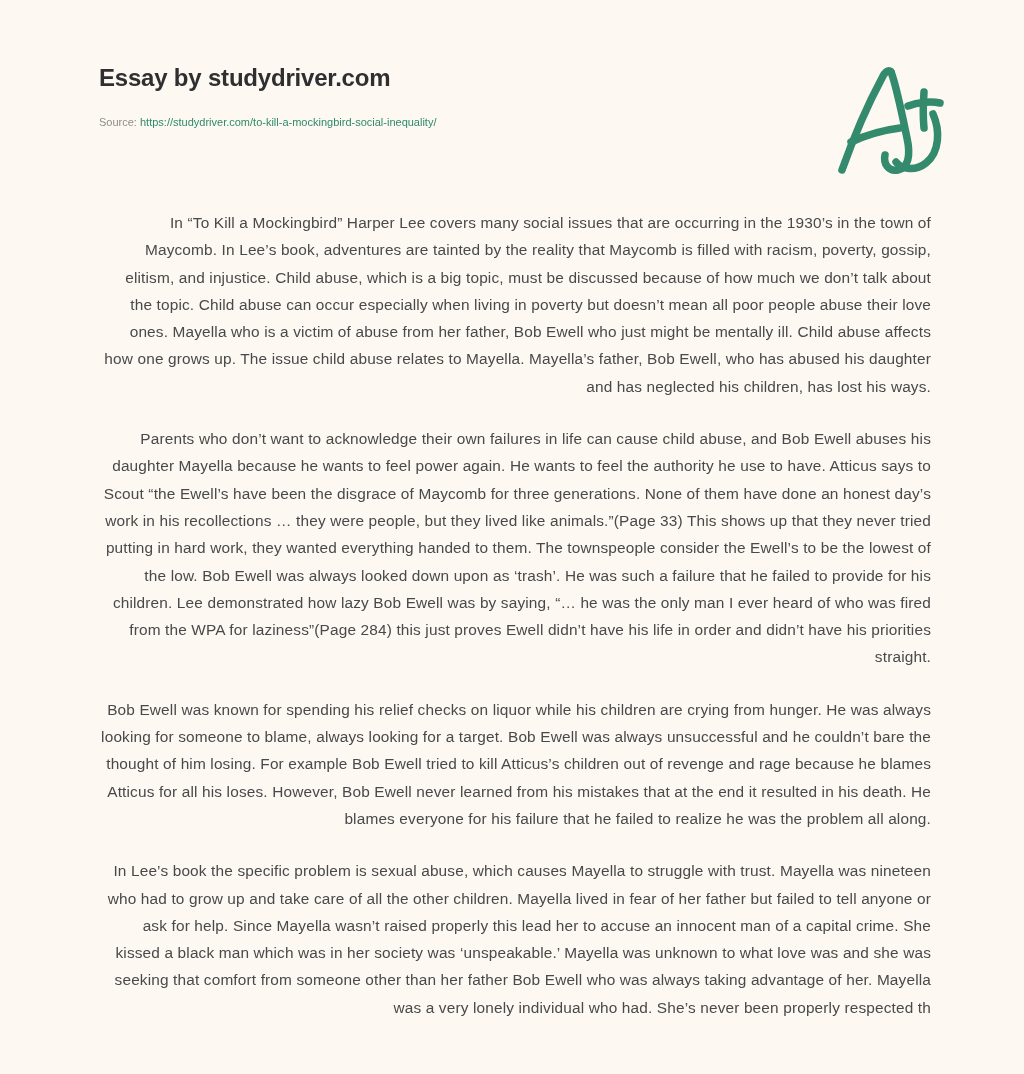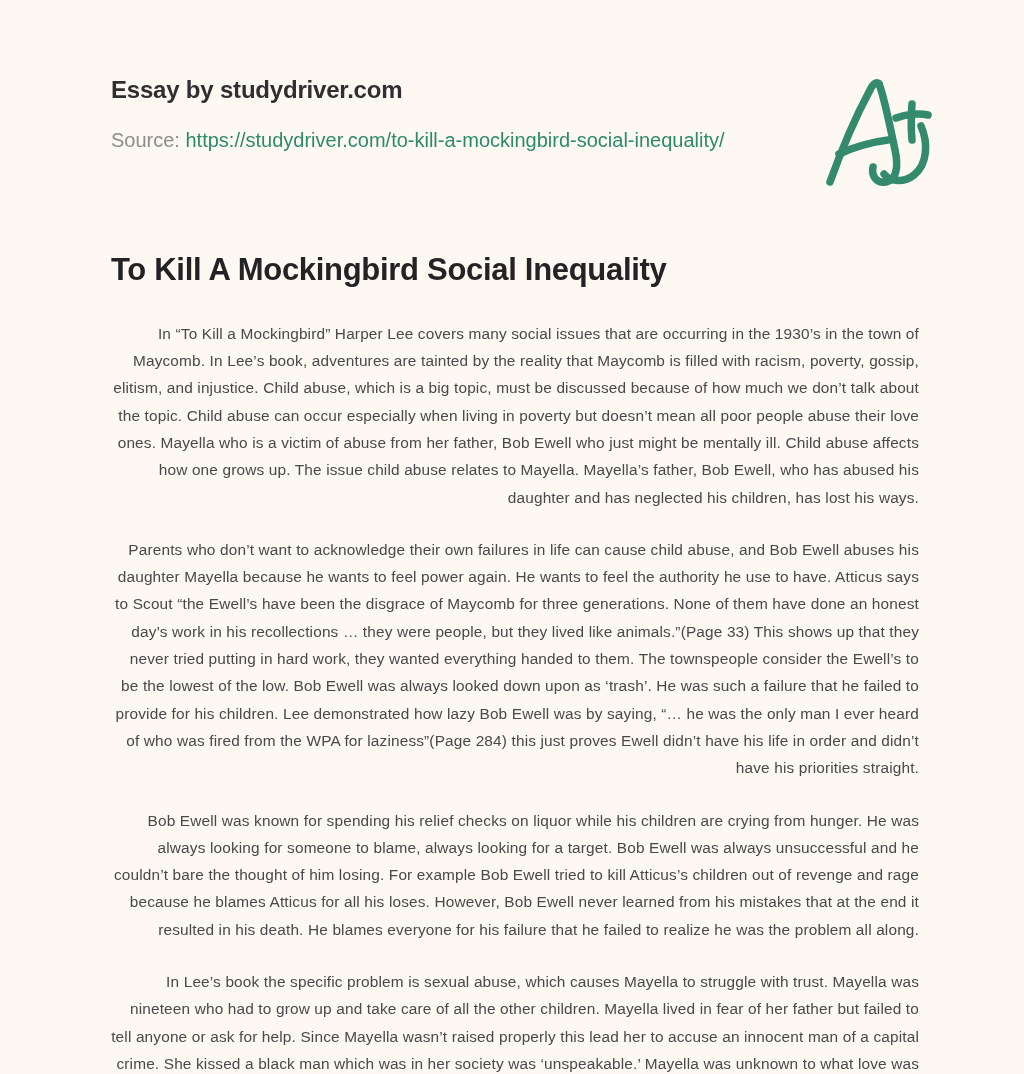--- a/index.html
+++ b/index.html
@@ -12,21 +12,21 @@
     background: #fdf9f2;
     font-family: "Liberation Sans", sans-serif;
     overflow: hidden;
     position: relative;
   }
 
   .page {
     width: 1024px;
     height: 1074px;
     box-sizing: border-box;
-    padding: 16px;
+    padding: 4px;
     position: relative;
   }
 
   
   .header {
     position: relative;
     padding: 60px 88px 0 95px;
     height: 175px;
     box-sizing: border-box;
   }
@@ -35,21 +35,21 @@
     font-size: 24px;
     font-weight: bold;
     color: #2f2f31;
     letter-spacing: -0.2px;
     line-height: 1.2;
     margin: 0;
   }
 
   .source-line {
     margin-top: 22px;
-    font-size: 20px;
+    font-size: 11px;
     line-height: 1.3;
     color: #8d8d8d;
     white-space: nowrap;
   }
 
   .source-label {
     color: #8d8d8d;
   }
 
   .source-url {
@@ -128,21 +128,20 @@
           <path d="M96 36 C 95 50, 95 62, 96 72"></path>
 
           <path d="M80 50 C 90 46, 104 45, 112 47"></path>
 
           <path d="M105 58 C 112 74, 112 96, 98 107 C 88 115, 74 114, 68 106"></path>
         </g>
       </svg>
     </div>
   </div>
 
-  <h1 class="title">To Kill A Mockingbird Social Inequality</h1>
 
   <div class="article">
     <p>In “To Kill a Mockingbird” Harper Lee covers many social issues that are occurring in the 1930’s in the town of Maycomb. In Lee’s book, adventures are tainted by the reality that Maycomb is filled with racism, poverty, gossip, elitism, and injustice. Child abuse, which is a big topic, must be discussed because of how much we don’t talk about the topic. Child abuse can occur especially when living in poverty but doesn’t mean all poor people abuse their love ones. Mayella who is a victim of abuse from her father, Bob Ewell who just might be mentally ill. Child abuse affects how one grows up. The issue child abuse relates to Mayella. Mayella’s father, Bob Ewell, who has abused his daughter and has neglected his children, has lost his ways.</p>
     <p>Parents who don’t want to acknowledge their own failures in life can cause child abuse, and Bob Ewell abuses his daughter Mayella because he wants to feel power again. He wants to feel the authority he use to have. Atticus says to Scout “the Ewell’s have been the disgrace of Maycomb for three generations. None of them have done an honest day’s work in his recollections … they were people, but they lived like animals.”(Page 33) This shows up that they never tried putting in hard work, they wanted everything handed to them. The townspeople consider the Ewell’s to be the lowest of the low. Bob Ewell was always looked down upon as ‘trash’. He was such a failure that he failed to provide for his children. Lee demonstrated how lazy Bob Ewell was by saying, “… he was the only man I ever heard of who was fired from the WPA for laziness”(Page 284) this just proves Ewell didn’t have his life in order and didn’t have his priorities straight.</p>
     <p>Bob Ewell was known for spending his relief checks on liquor while his children are crying from hunger. He was always looking for someone to blame, always looking for a target. Bob Ewell was always unsuccessful and he couldn’t bare the thought of him losing. For example Bob Ewell tried to kill Atticus’s children out of revenge and rage because he blames Atticus for all his loses. However, Bob Ewell never learned from his mistakes that at the end it resulted in his death. He blames everyone for his failure that he failed to realize he was the problem all along.</p>
     <p>In Lee’s book the specific problem is sexual abuse, which causes Mayella to struggle with trust. Mayella was nineteen who had to grow up and take care of all the other children. Mayella lived in fear of her father but failed to tell anyone or ask for help. Since Mayella wasn’t raised properly this lead her to accuse an innocent man of a capital crime. She kissed a black man which was in her society was ‘unspeakable.’ Mayella was unknown to what love was and she was seeking that comfort from someone other than her father Bob Ewell who was always taking advantage of her. Mayella was a very lonely individual who had. She’s never been properly respected th</p>
   </div>
 
 </div>
 

